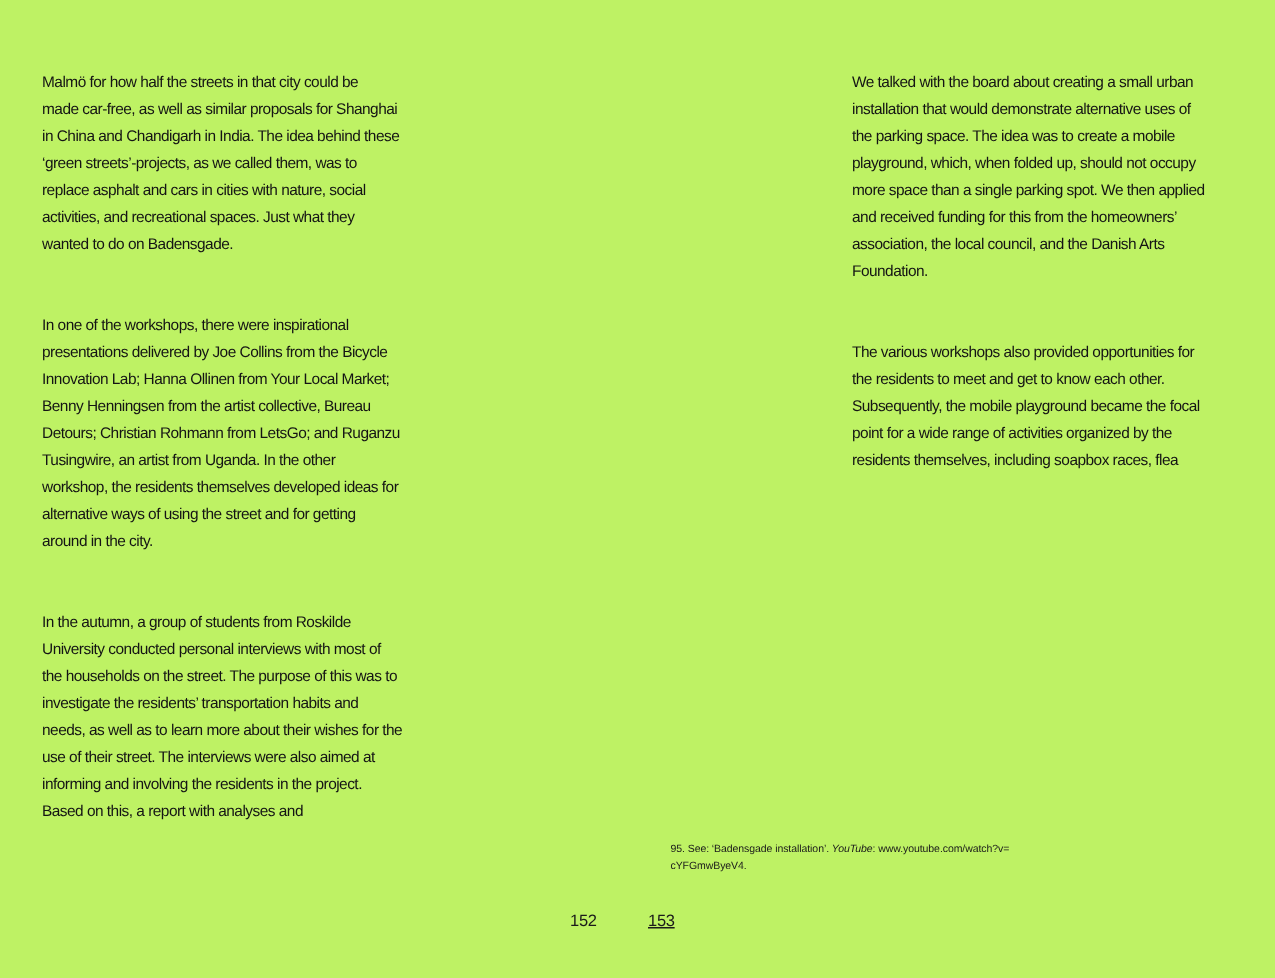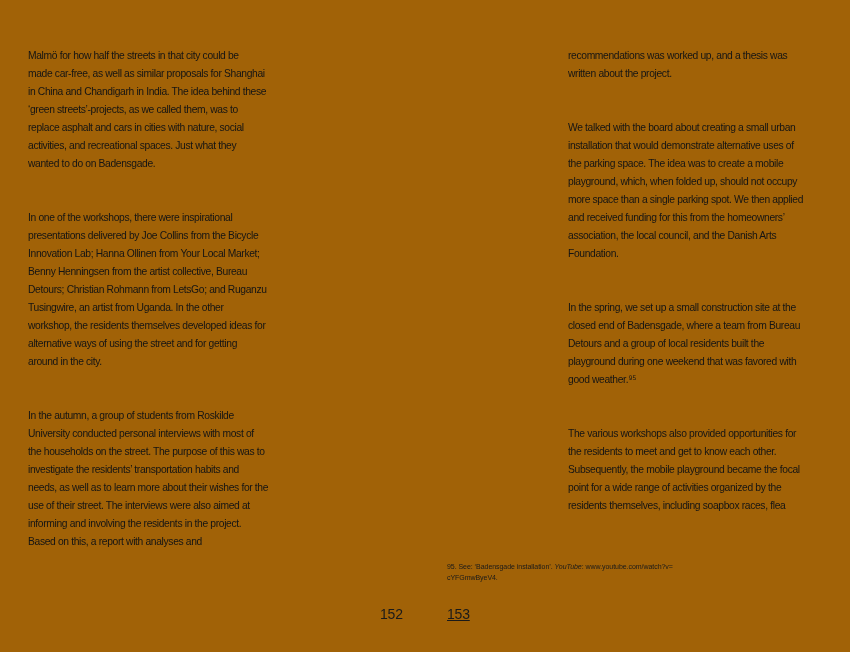--- a/index.html
+++ b/index.html
@@ -11,21 +11,21 @@
     height: 652px;
     background: #ffffff;
     position: relative;
     overflow: hidden;
     font-family: "Liberation Sans", sans-serif;
     color: #141414;
   }
   .spread {
     position: absolute;
     inset: 0;
-    background: #a16207;
+    background: #bef264;
   }
   .column {
     position: absolute;
     top: 29px;
     font-size: 10.3px;
     line-height: 18px;
     letter-spacing: -0.35px;
     white-space: pre-line;
     text-align: left;
   }
@@ -51,27 +51,27 @@
     letter-spacing: -0.05px;
     color: #1a1a1a;
     white-space: pre-line;
   }
   .footnote .source-italic {
     font-style: italic;
   }
   .page-number {
     position: absolute;
     top: 608px;
-    font-size: 14px;
+    font-size: 11px;
     line-height: 12px;
     letter-spacing: -0.2px;
     color: #1a1a1a;
   }
   .page-number-left  { left: 380px; }
-  .page-number-right { left: 447px; text-decoration: underline; }
+  .page-number-right { left: 432px; text-decoration: underline; }
 </style>
 </head>
 <body>
 
 <div class="spread">
 
   <div class="column column-left">
     <p>Malmö for how half the streets in that city could be
 made car-free, as well as similar proposals for Shanghai
 in China and Chandigarh in India. The idea behind these
@@ -92,35 +92,28 @@
 University conducted personal interviews with most of
 the households on the street. The purpose of this was to
 investigate the residents’ transportation habits and
 needs, as well as to learn more about their wishes for the
 use of their street. The interviews were also aimed at
 informing and involving the residents in the project.
 Based on this, a report with analyses and</p>
   </div>
 
   <div class="column column-right">
-    <p>recommendations was worked up, and a thesis was
-written about the project.</p>
     <p>We talked with the board about creating a small urban
 installation that would demonstrate alternative uses of
 the parking space. The idea was to create a mobile
 playground, which, when folded up, should not occupy
 more space than a single parking spot. We then applied
 and received funding for this from the homeowners’
 association, the local council, and the Danish Arts
 Foundation.</p>
-    <p>In the spring, we set up a small construction site at the
-closed end of Badensgade, where a team from Bureau
-Detours and a group of local residents built the
-playground during one weekend that was favored with
-good weather.⁹⁵</p>
     <p>The various workshops also provided opportunities for
 the residents to meet and get to know each other.
 Subsequently, the mobile playground became the focal
 point for a wide range of activities organized by the
 residents themselves, including soapbox races, flea</p>
   </div>
 
   <div class="footnote"><span>95. See: ‘Badensgade installation’. </span><span class="source-italic">YouTube</span><span>: www.youtube.com/watch?v=
 cYFGmwByeV4.</span></div>
 

